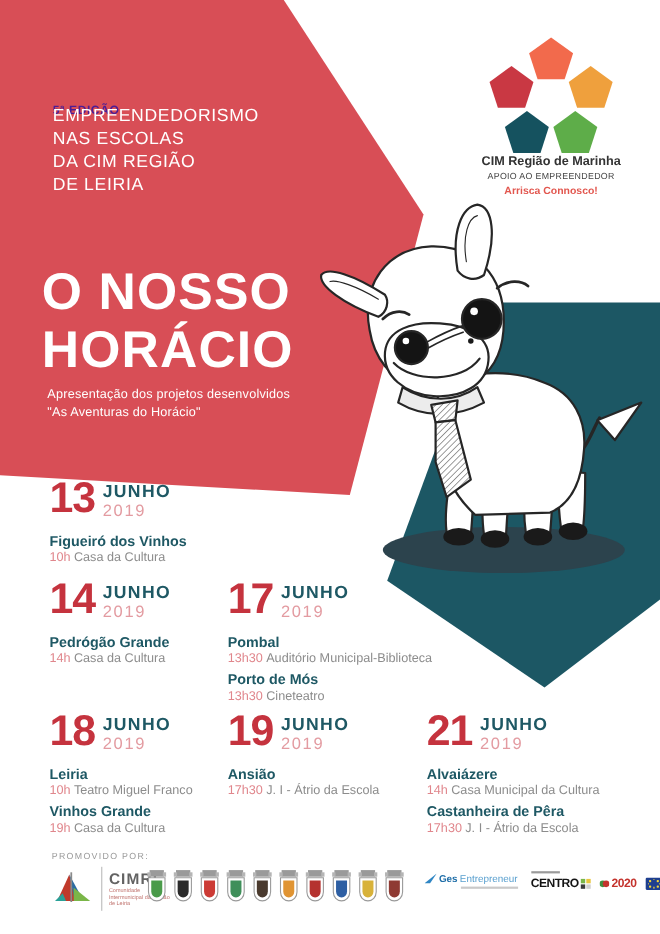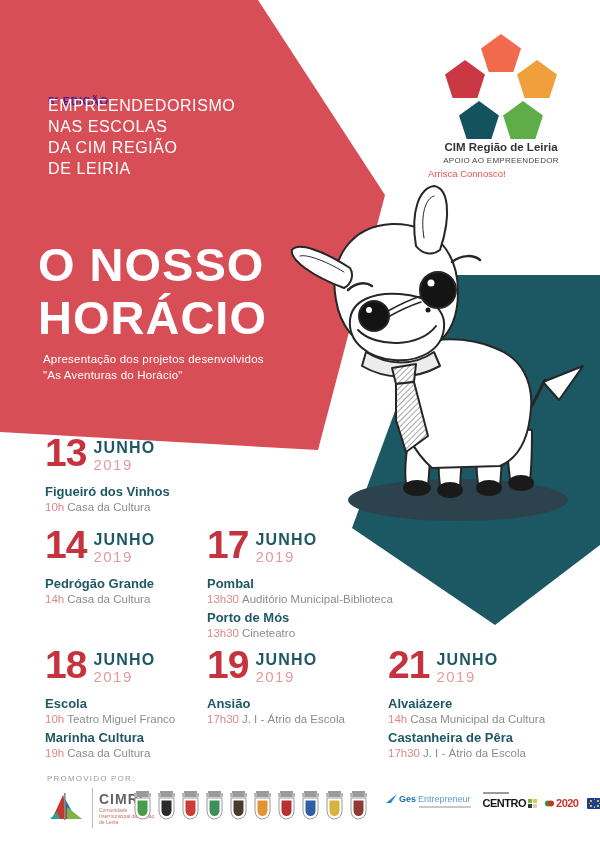--- a/index.html
+++ b/index.html
@@ -10,21 +10,21 @@
 
   
   .edition{left:48px;top:72px;font-size:11px;font-weight:bold;color:#4c1d95;letter-spacing:.5px;z-index:2;margin-top:23px;}
   .progline{left:48px;font-size:16px;color:#fff;letter-spacing:.6px;z-index:2;}
   .title{left:38px;top:238px;font-size:47px;font-weight:800;color:#fff;line-height:53px;letter-spacing:1px;z-index:2;}
   .subtitle{left:43px;top:352px;font-size:11.5px;color:#fff;line-height:15.5px;letter-spacing:.2px;z-index:2;}
 
   
   .orgname{left:428px;top:141px;width:146px;text-align:center;font-size:11.5px;font-weight:bold;color:#333;z-index:2;}
   .orgtag{left:428px;top:156px;width:146px;text-align:center;font-size:8px;color:#444;letter-spacing:.3px;z-index:2;}
-  .orgslogan{left:428px;top:168px;width:146px;text-align:left;font-size:9.5px;color:#e2564e;z-index:2;}
+  .orgslogan{left:428px;top:168px;width:146px;text-align:center;font-size:9.5px;color:#e2564e;z-index:2;font-weight:bold;}
 
   
   .event{position:absolute;z-index:2;}
   .dateline{display:flex;align-items:flex-start;gap:7px;}
   .day{font-size:39px;font-weight:800;color:#c5333e;line-height:30px;letter-spacing:-1px;}
   .monthyear{display:flex;flex-direction:column;padding-top:1px;}
   .month{font-size:16px;font-weight:700;color:#1e5864;letter-spacing:1.2px;}
   .year{font-size:15px;color:#e39ba1;letter-spacing:1.5px;line-height:16px;}
   .items{margin-top:12px;}
   .city{font-size:13px;font-weight:800;color:#1e5864;margin-top:5px;line-height:14px;}
@@ -135,21 +135,21 @@
   <div class="abs title">
     <div>O NOSSO</div>
     <div>HORÁCIO</div>
   </div>
 
   <div class="abs subtitle">
     <div>Apresentação dos projetos desenvolvidos</div>
     <div>"As Aventuras do Horácio"</div>
   </div>
 
-  <div class="abs orgname">CIM Região de Leiria</div>
+  <div class="abs orgname">CIM Região de Marinha</div>
   <div class="abs orgtag">APOIO AO EMPREENDEDOR</div>
   <div class="abs orgslogan">Arrisca Connosco!</div>
 
   <div class="event" style="left:45px;top:438px;">
     <div class="dateline">
       <span class="day">13</span>
       <span class="monthyear">
         <span class="month">JUNHO</span>
         <span class="year">2019</span>
       </span>
@@ -192,23 +192,23 @@
 
   <div class="event" style="left:45px;top:650px;">
     <div class="dateline">
       <span class="day">18</span>
       <span class="monthyear">
         <span class="month">JUNHO</span>
         <span class="year">2019</span>
       </span>
     </div>
     <div class="items">
-      <div class="city">Escola</div>
+      <div class="city">Leiria</div>
       <div class="venueline"><span class="time">10h</span><span>Teatro Miguel Franco</span></div>
-      <div class="city">Marinha Cultura</div>
+      <div class="city">Vinhos Grande</div>
       <div class="venueline"><span class="time">19h</span><span>Casa da Cultura</span></div>
     </div>
   </div>
 
   <div class="event" style="left:207px;top:650px;">
     <div class="dateline">
       <span class="day">19</span>
       <span class="monthyear">
         <span class="month">JUNHO</span>
         <span class="year">2019</span>

